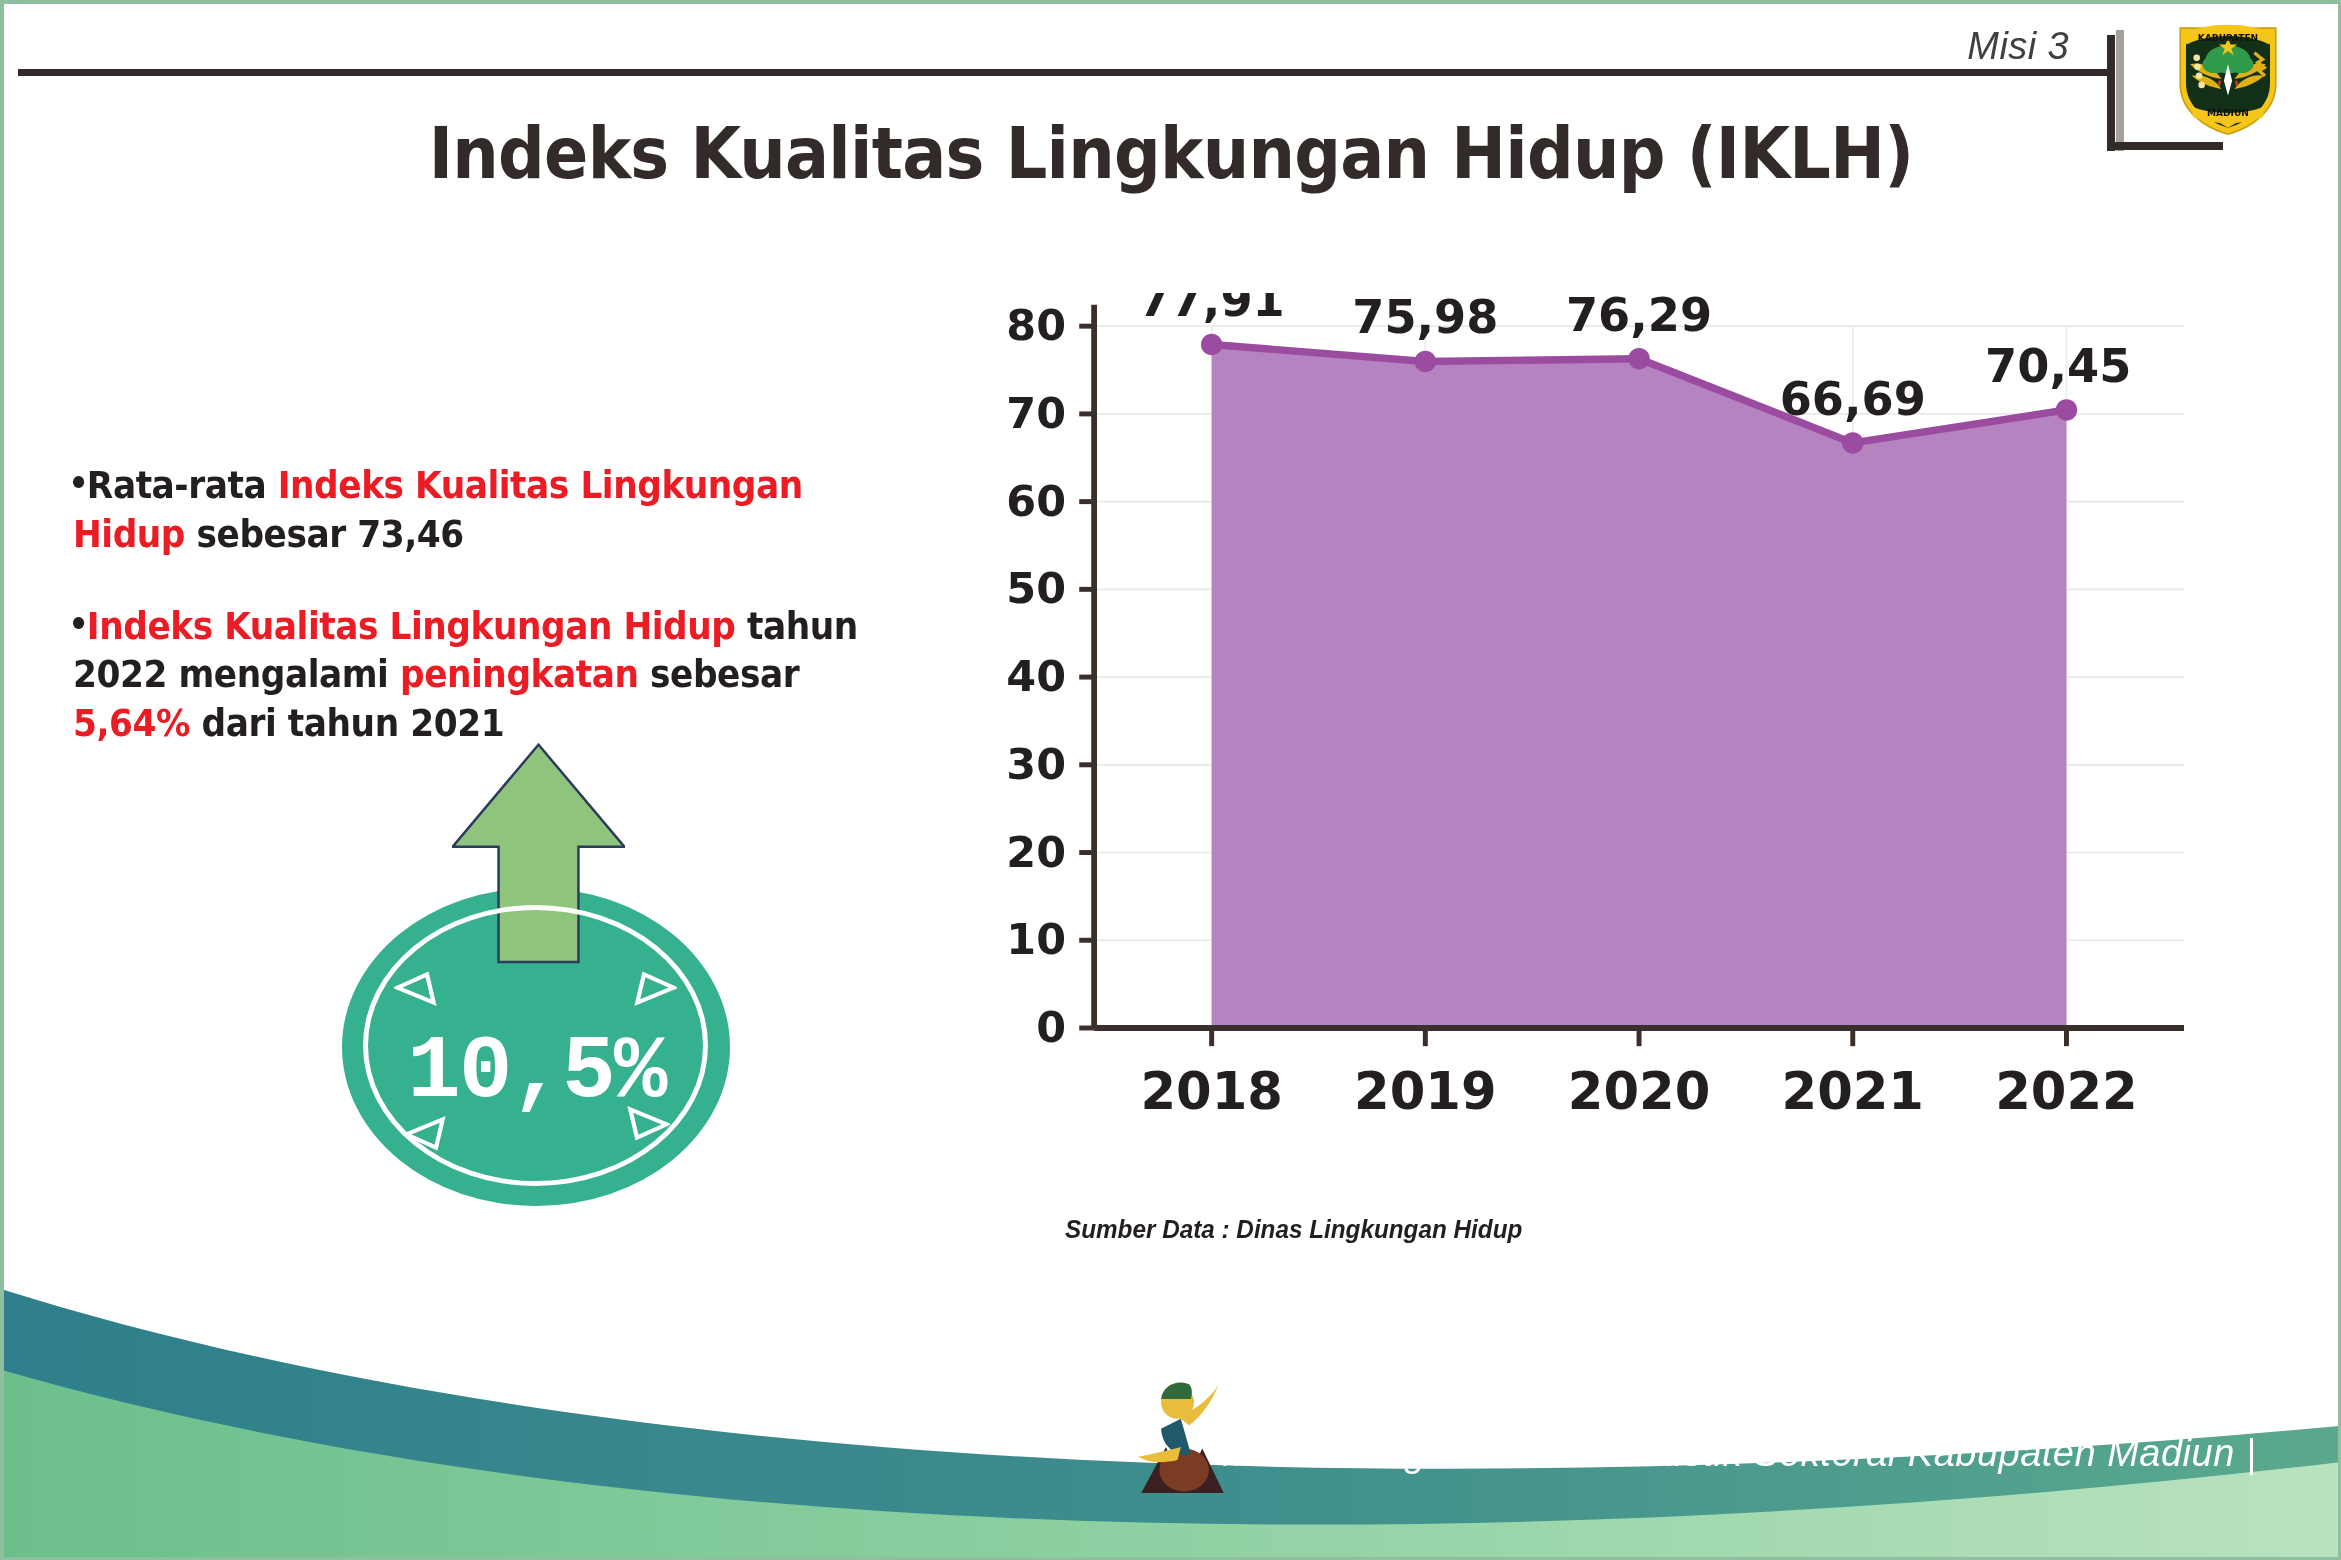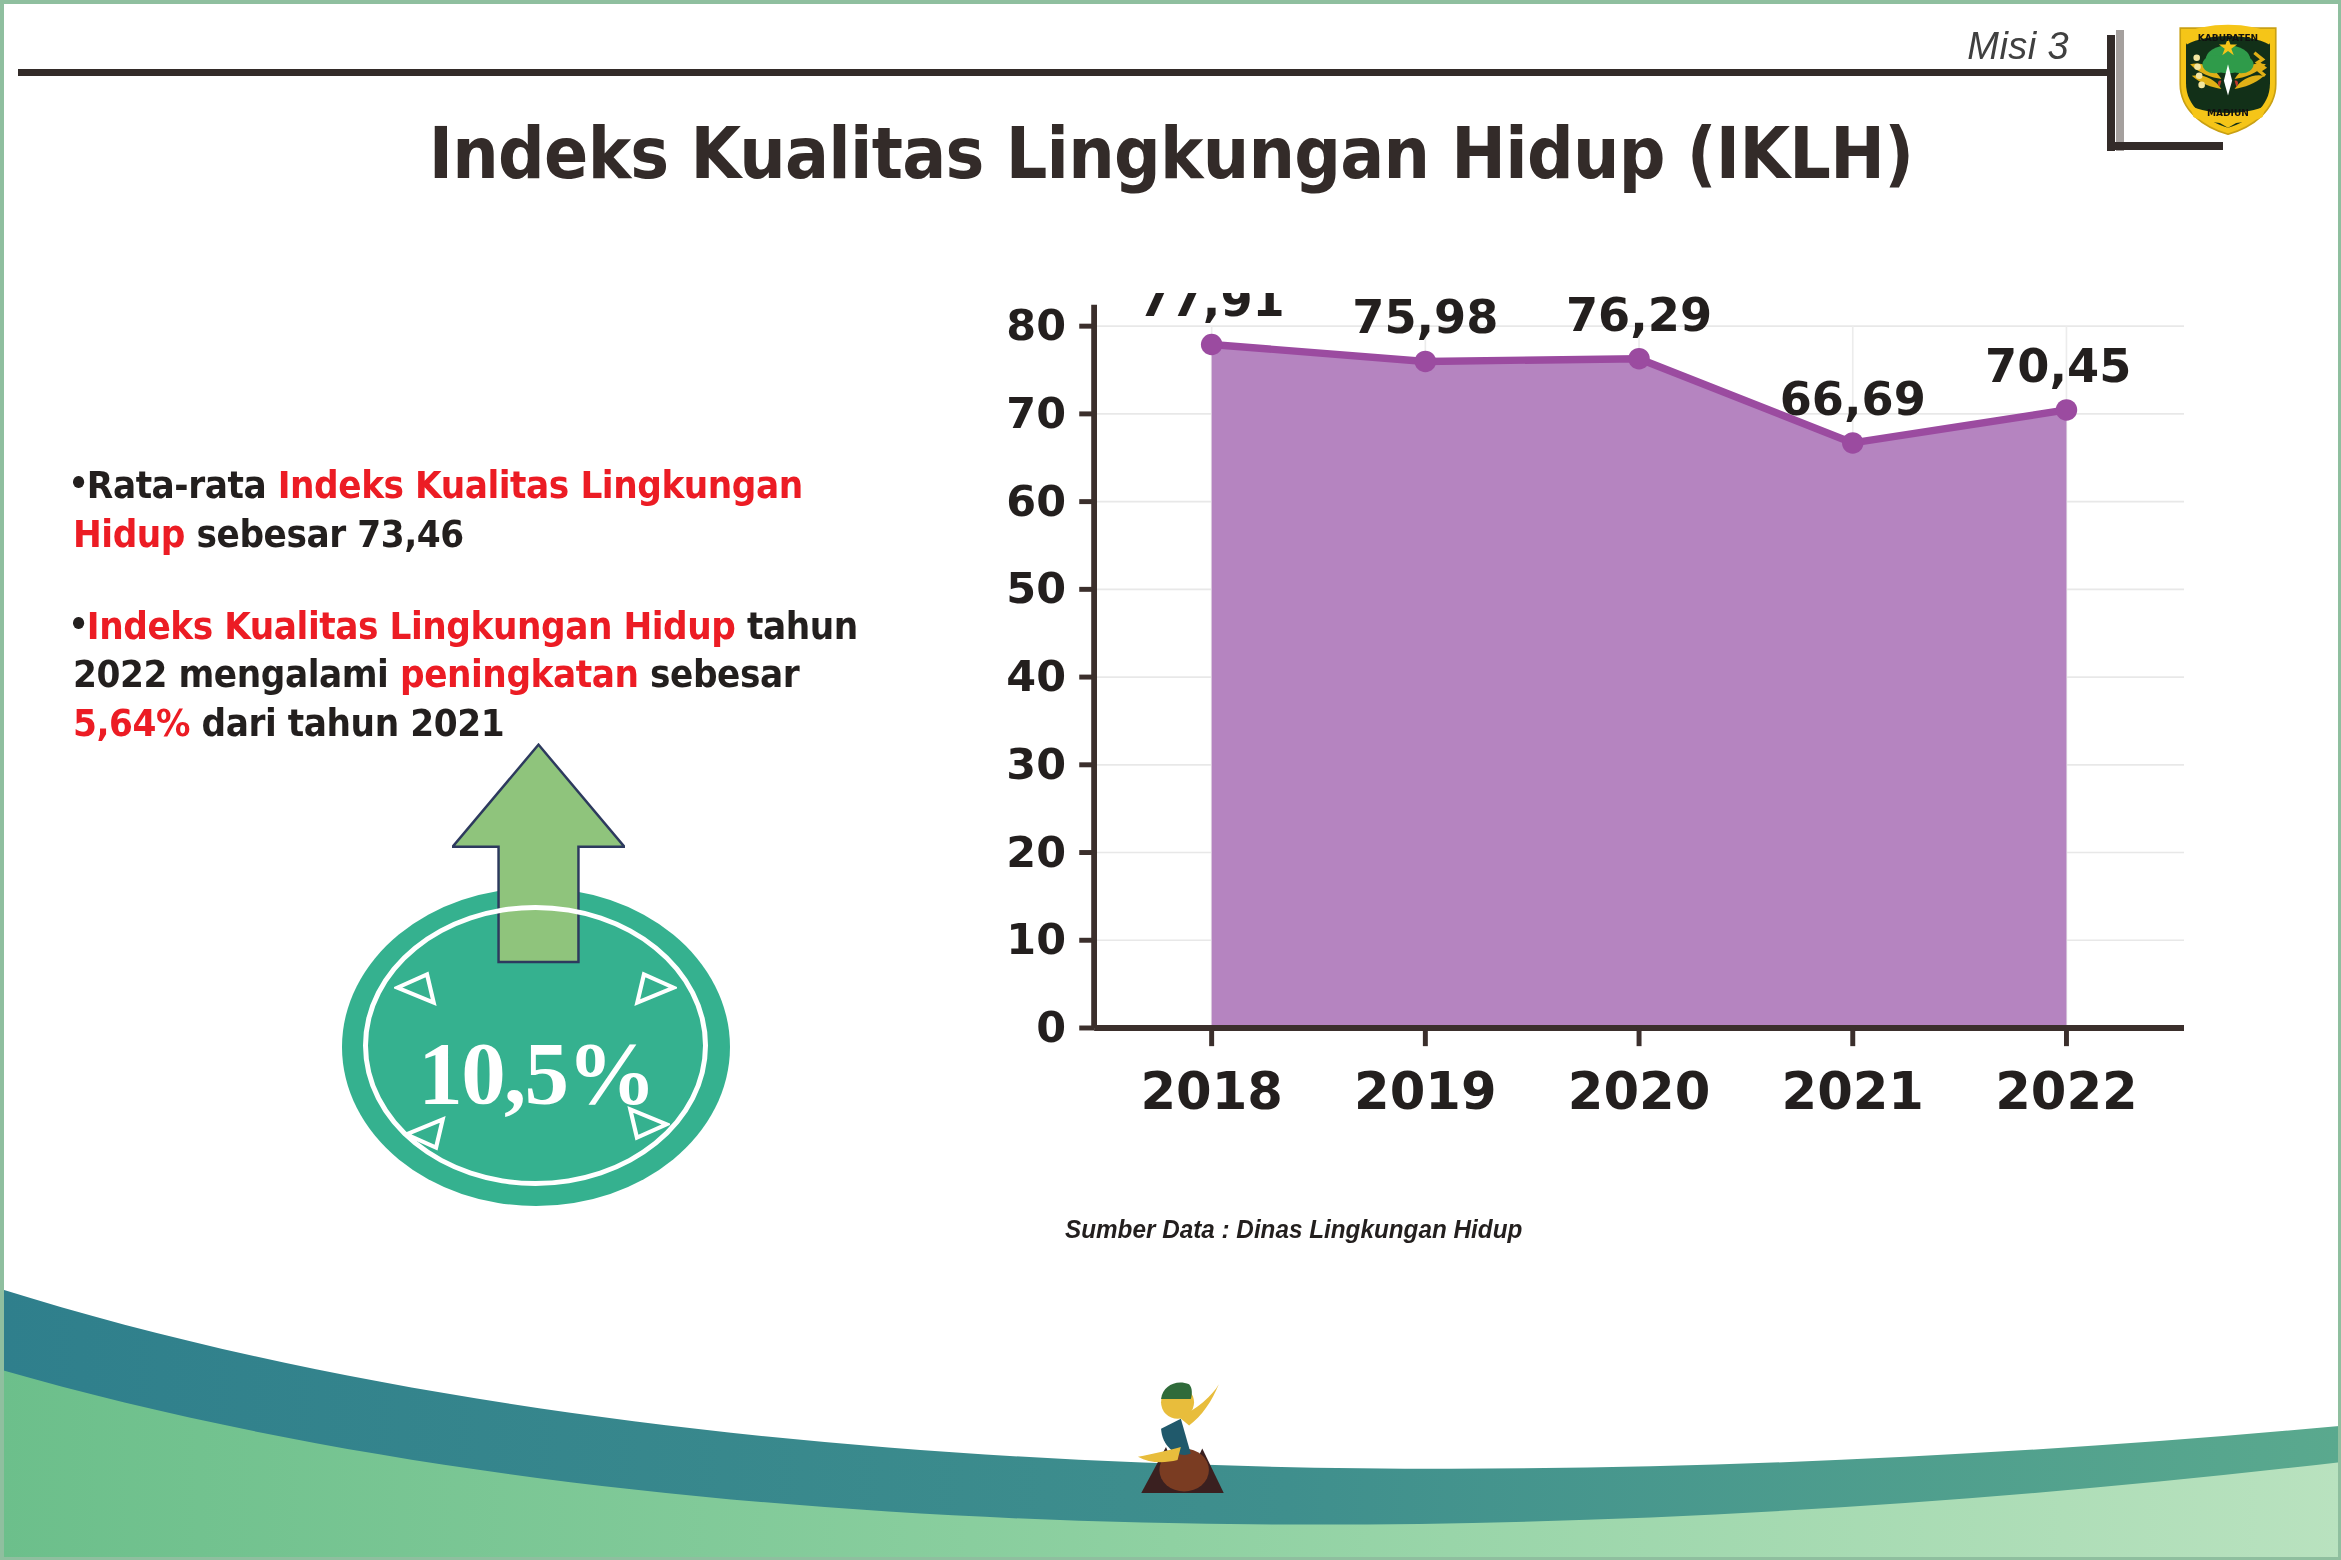--- a/index.html
+++ b/index.html
@@ -163,21 +163,21 @@
   }
   .badge-pct {
     position: absolute;
     left: 0;
     top: 279px;
     width: 413px;
     text-align: center;
     font-size: 89px;
     color: #ffffff;
     font-weight: bold;
-    font-family: Liberation Serif, serif;
+    font-family: Liberation Mono, monospace;
     letter-spacing: -1.7px;
     z-index: 4;
   }
   .tri {
     position: absolute;
     width: 43px;
     height: 35px;
     z-index: 4;
   }
 
@@ -409,16 +409,17 @@
       <path d="M58 148 L84 94 L110 148 Z" fill="#3a2020"></path>
       <ellipse cx="62" cy="120" rx="30" ry="26" fill="#7a3c22"></ellipse>
       <path d="M34 70 C36 96 58 106 70 100 L58 58 Z" fill="#20596b"></path>
       <path d="M56 56 C78 46 96 30 104 16 C96 36 84 54 68 66 Z" fill="#e8bd3c"></path>
       <path d="M6 104 C24 100 44 96 58 92 L54 108 C38 112 20 112 6 104 Z" fill="#e8bd3c"></path>
       <circle cx="54" cy="38" r="20" fill="#e8bd3c"></circle>
       <path d="M34 34 C36 18 52 10 68 16 C72 20 72 28 70 34 Z" fill="#2f6b3a"></path>
     </svg>
   </div>
 
+  <div class="footer-text">Media Infografis Data Statistik Sektoral Kabupaten Madiun  |</div>
 </div>
 
 <div class="slide-frame"></div>
 
 
 </body></html>

